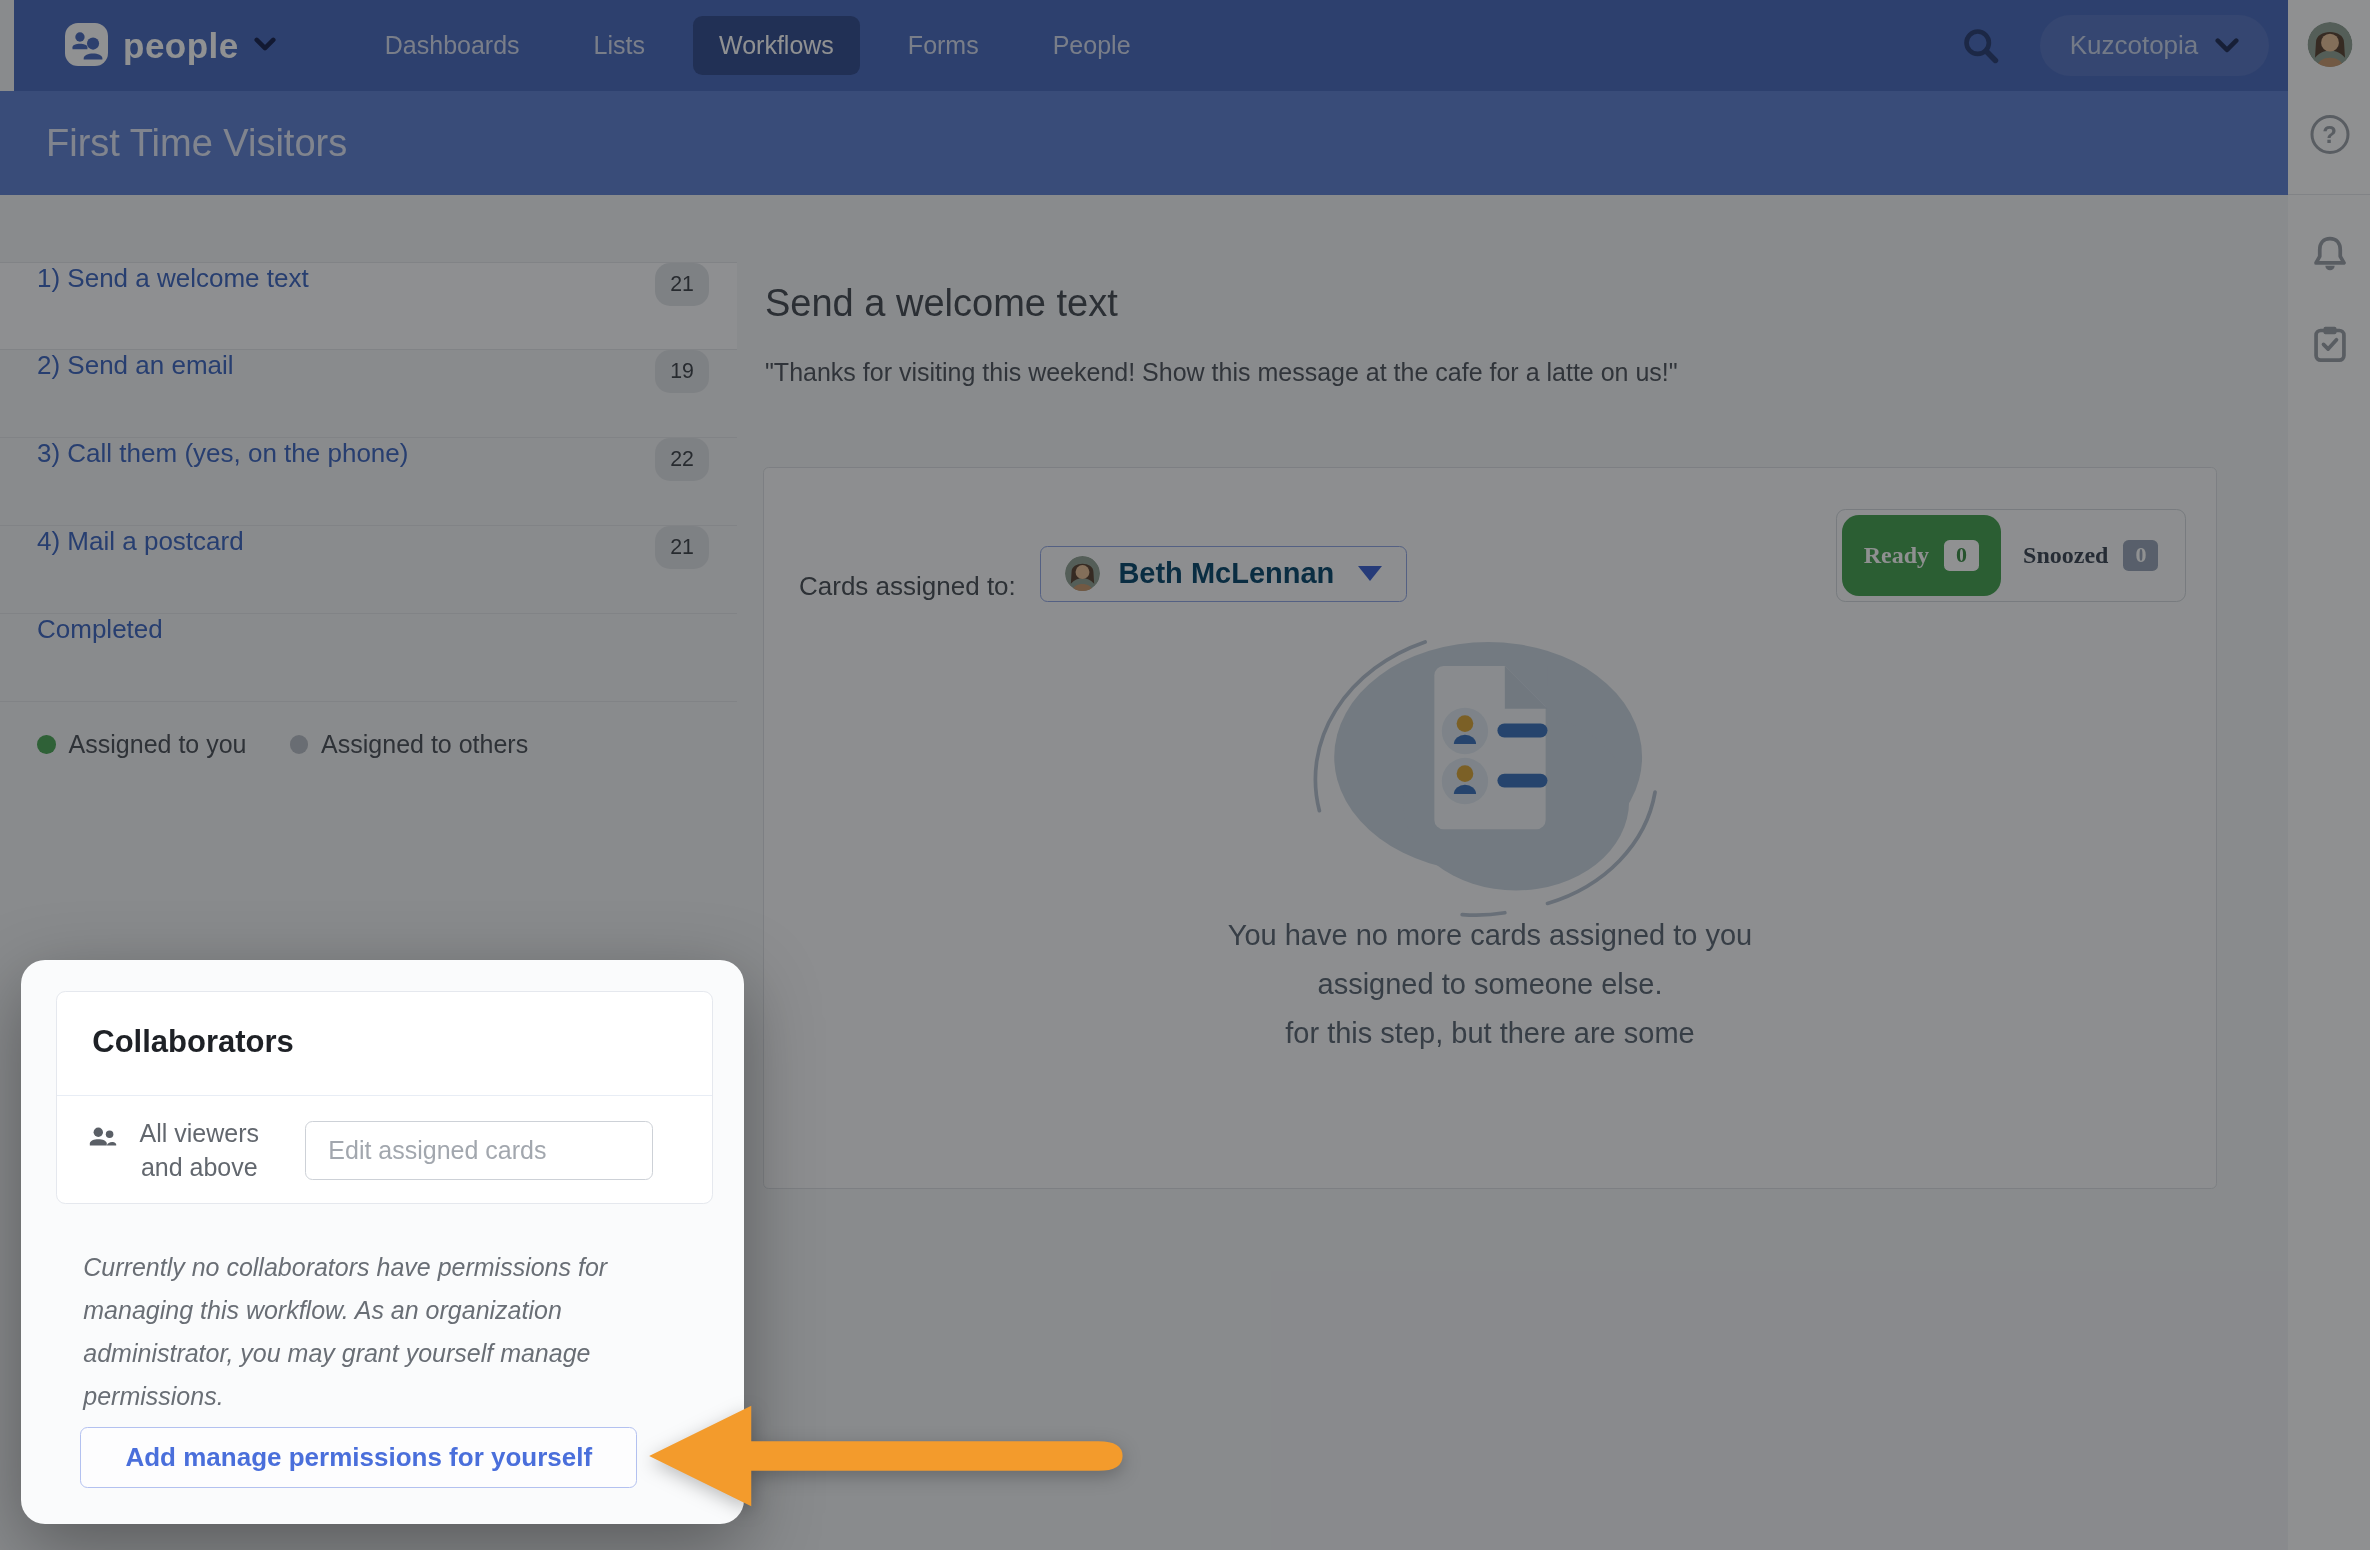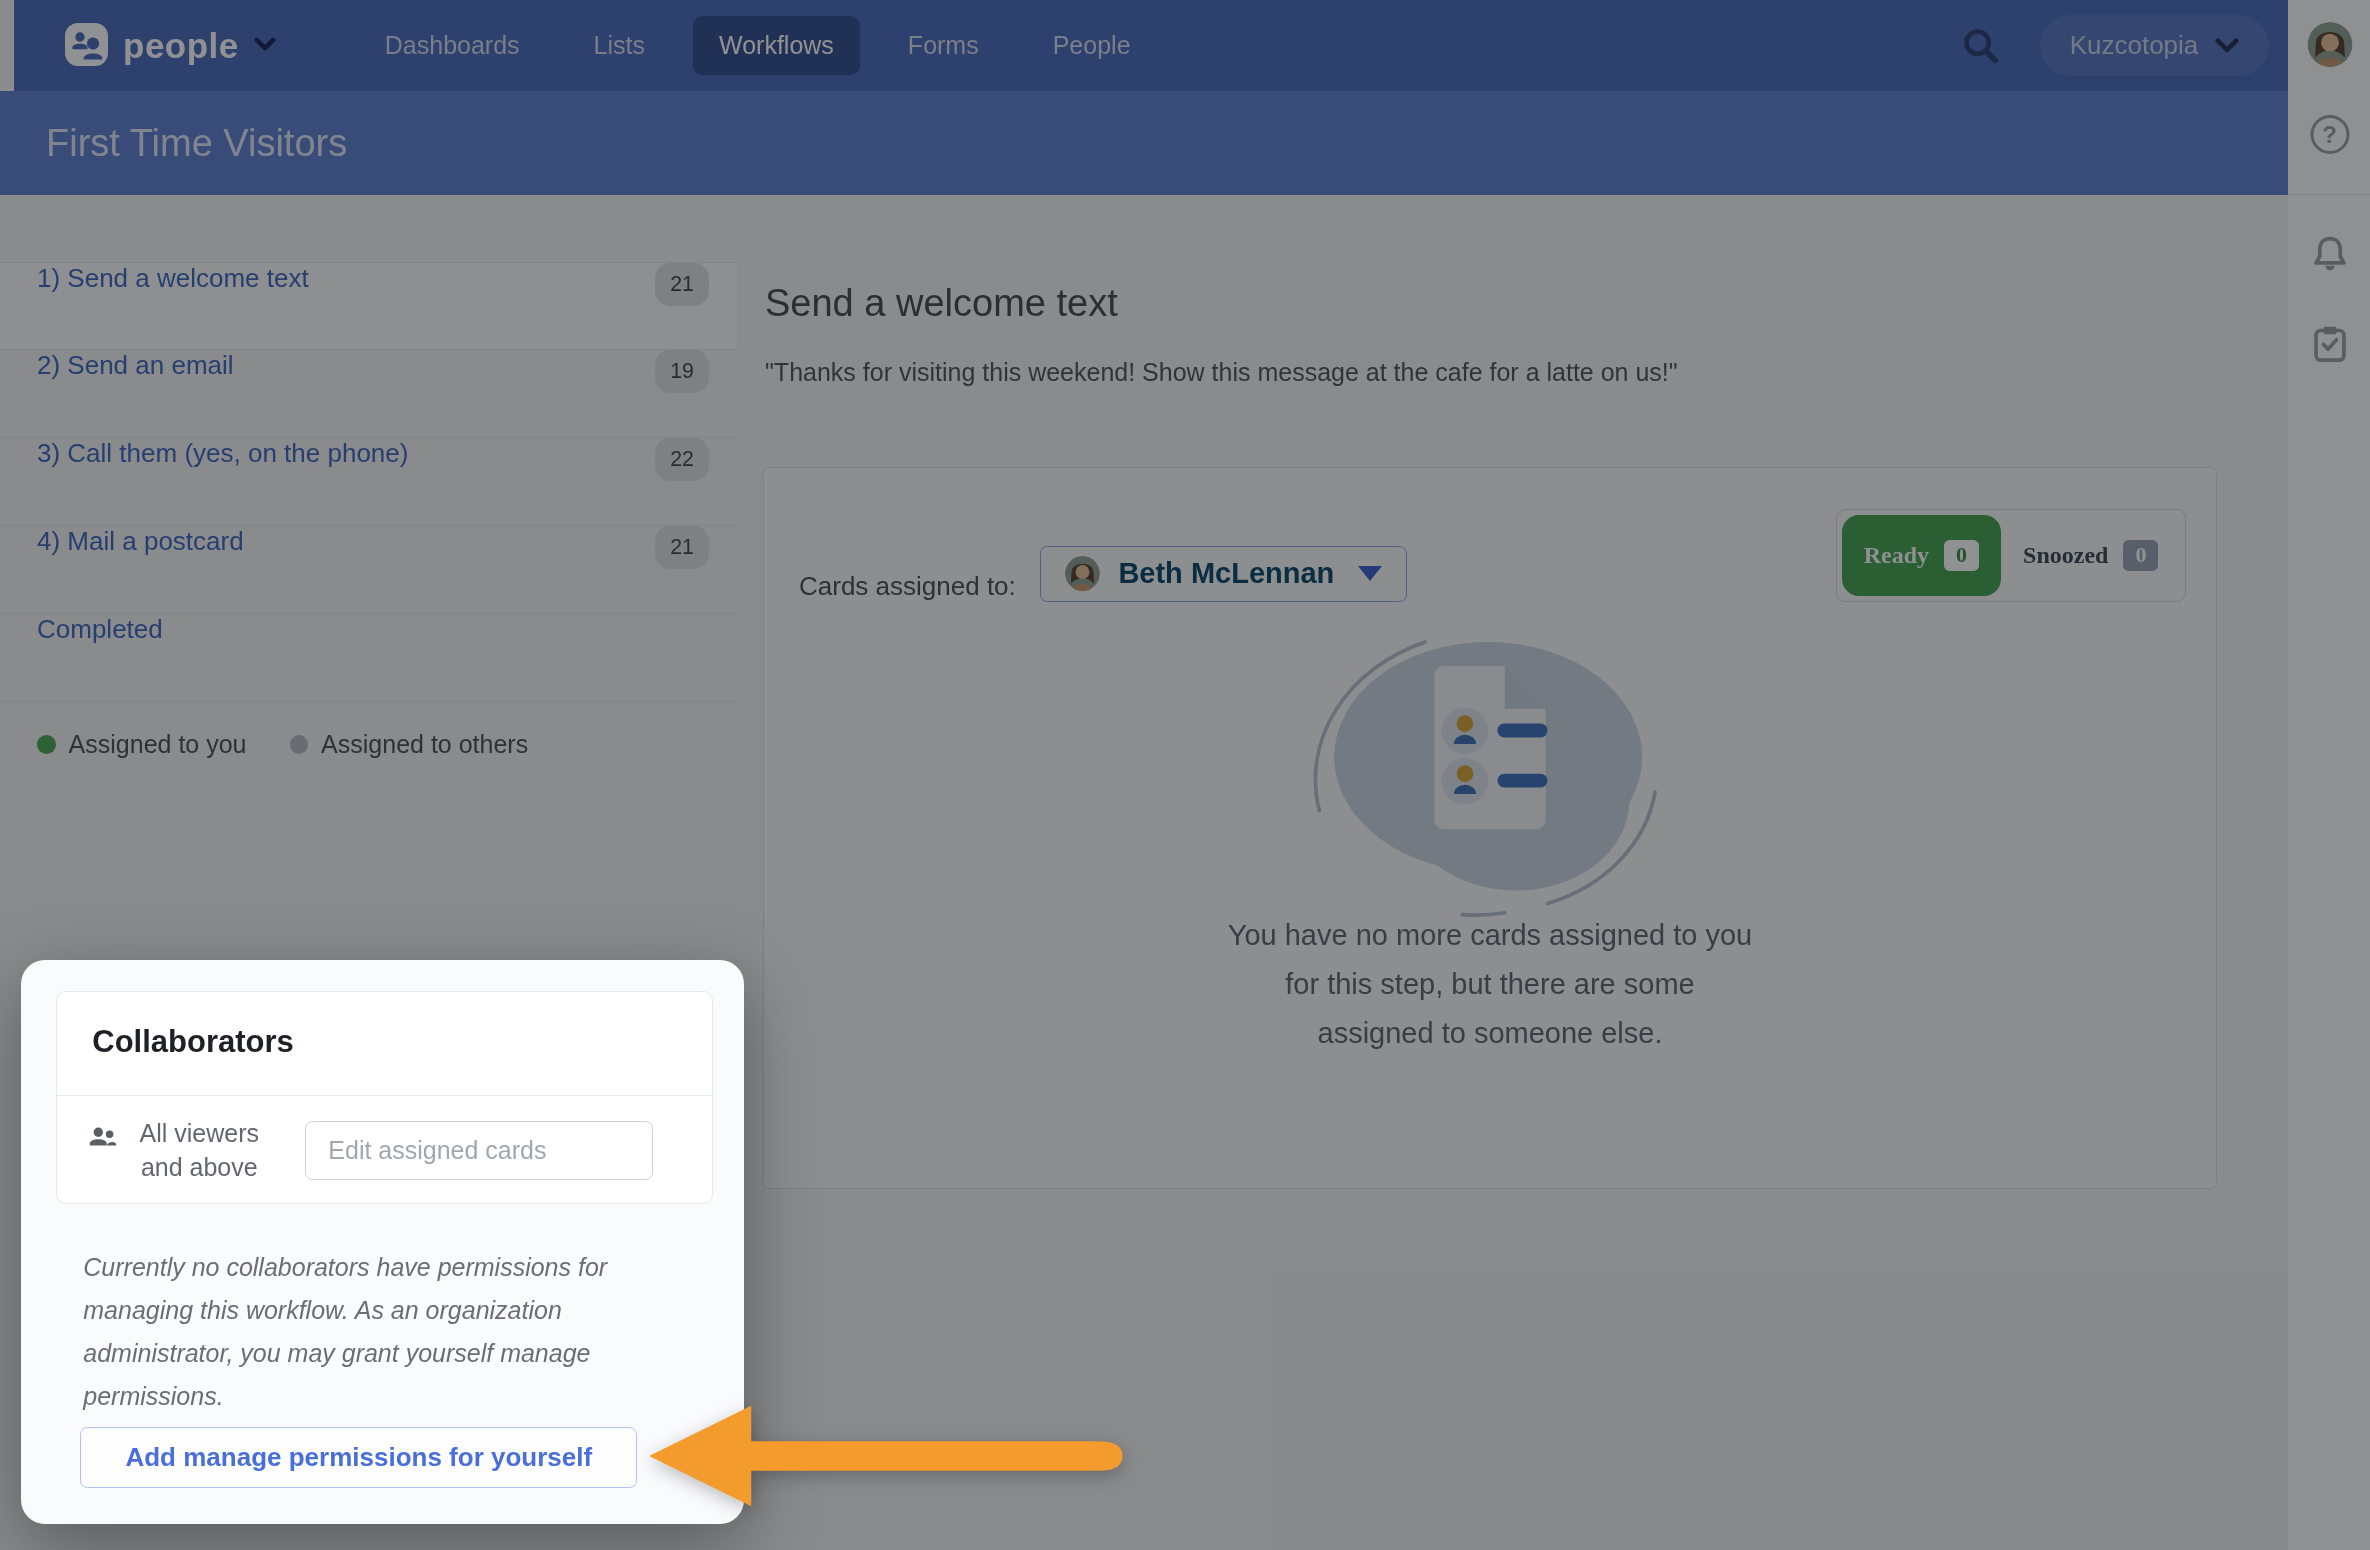--- a/index.html
+++ b/index.html
@@ -280,22 +280,22 @@
           <rect x="228" y="116" width="54" height="15" rx="7.5" fill="#3E74BC"></rect>
           <circle cx="193" cy="178" r="25" fill="#DEE6EE"></circle>
           <circle cx="193" cy="170" r="9" fill="#D9A63B"></circle>
           <path d="M181 192 a12 10 0 0 1 24 0 z" fill="#3E74BC"></path>
           <rect x="228" y="170" width="54" height="15" rx="7.5" fill="#3E74BC"></rect>
         </svg>
       </div>
 
       <div class="empty-text">
         <div>You have no more cards assigned to you</div>
+        <div>assigned to someone else.</div>
         <div>for this step, but there are some</div>
-        <div>assigned to someone else.</div>
       </div>
     </div>
   </div>
 
   <div class="overlay"></div>
 
   <div class="popover">
     <div class="collab-card">
       <div class="collab-title">Collaborators</div>
       <div class="collab-divider"></div>

